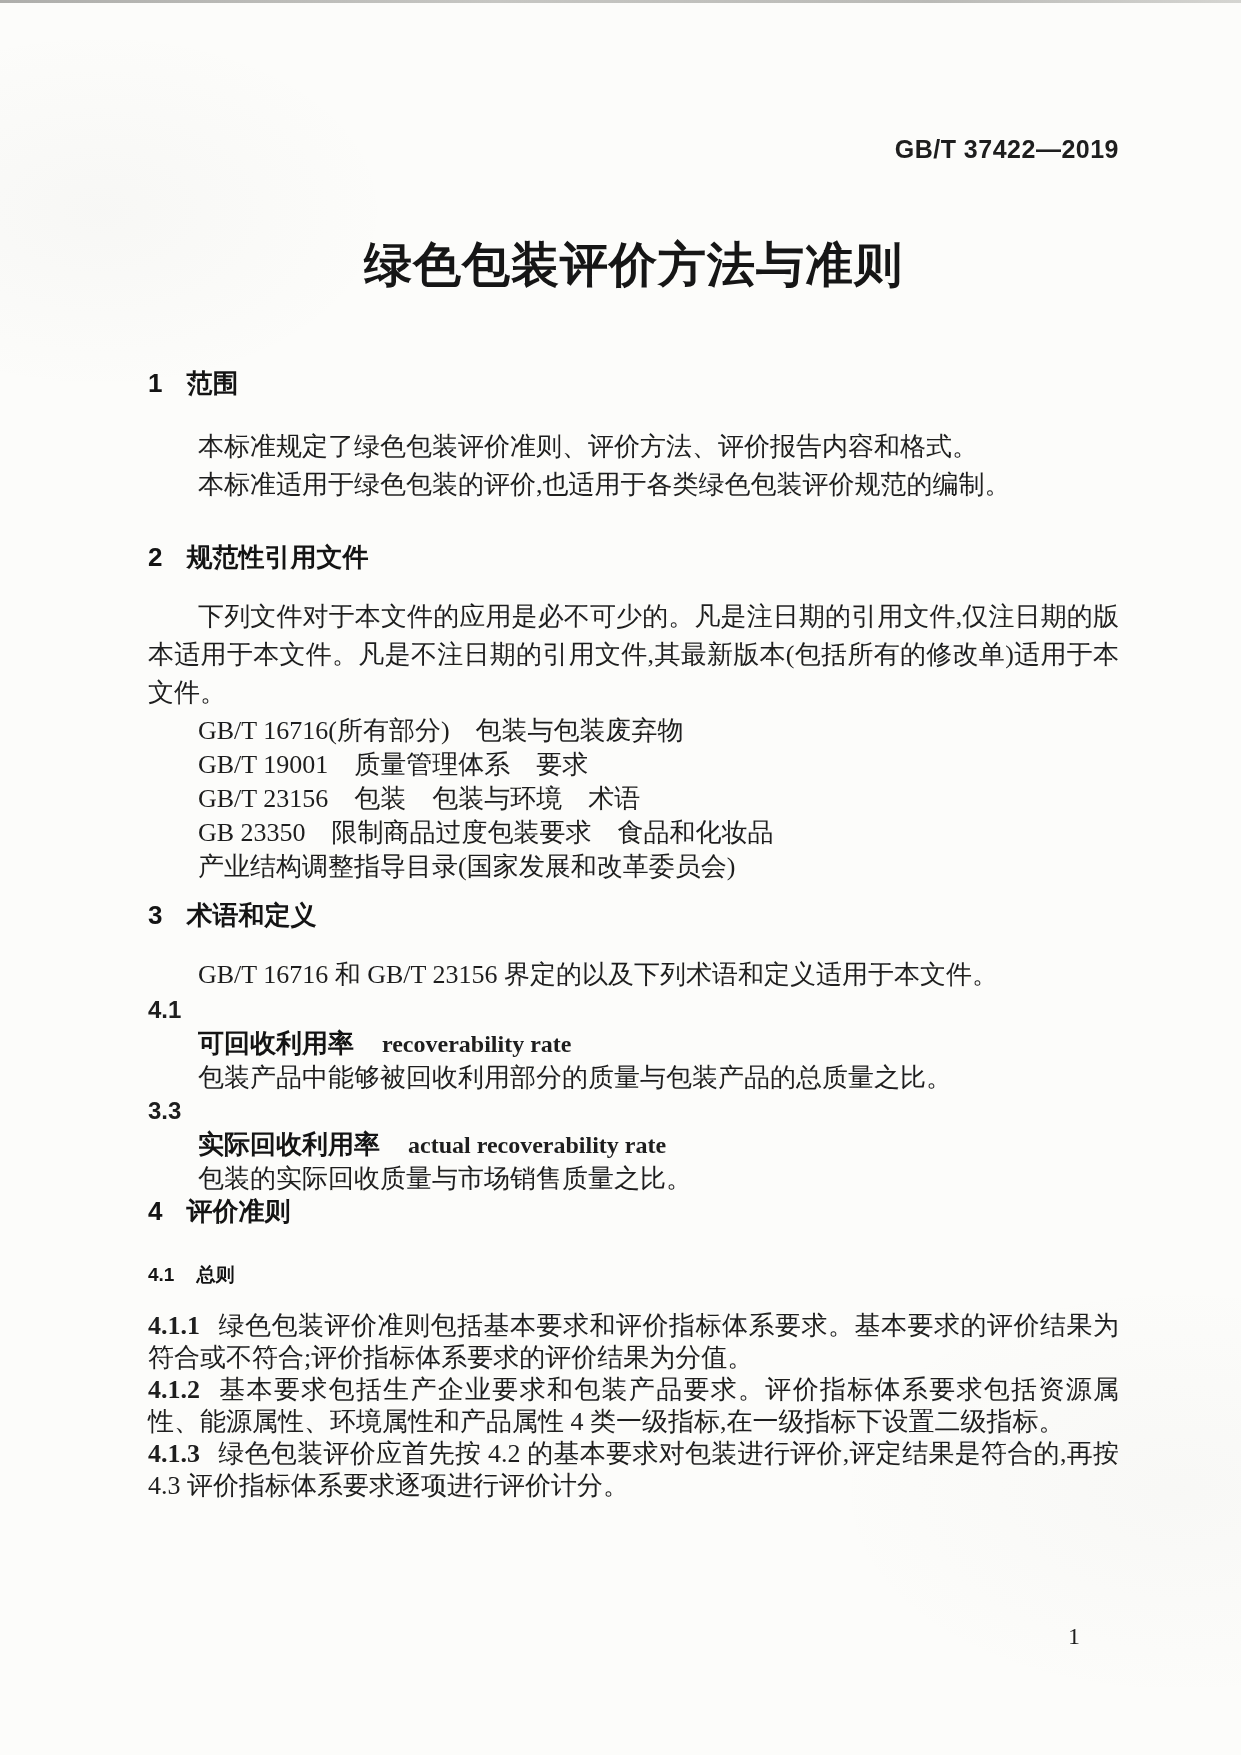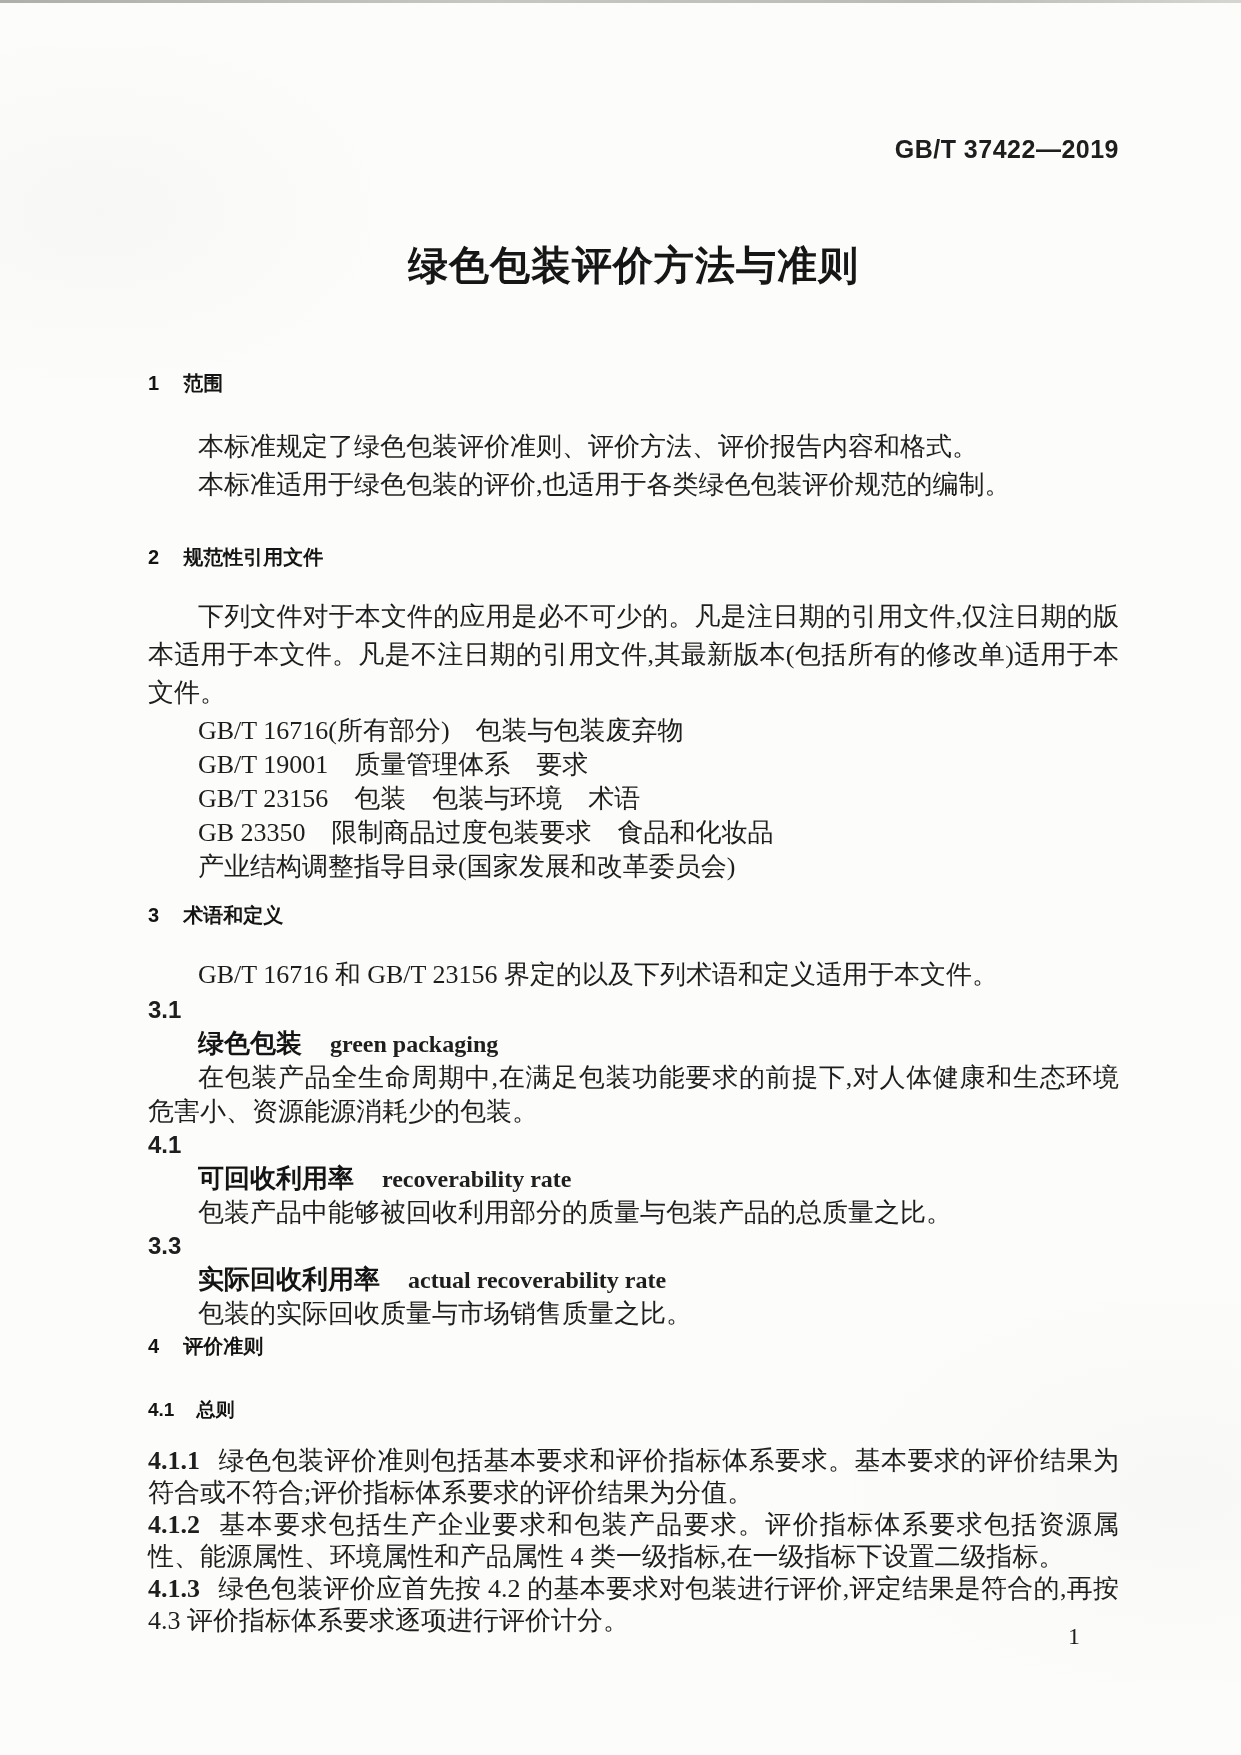--- a/index.html
+++ b/index.html
@@ -37,30 +37,30 @@
     font-weight: 700;
     font-size: 25px;
     letter-spacing: .5px;
     line-height: 30px;
   }
   .doc-title {
     margin: 76px 0 0;
     text-align: center;
     font-family: "Liberation Sans", "DejaVu Sans", sans-serif;
     font-weight: 700;
-    font-size: 40px;
+    font-size: 48px;
     line-height: 50px;
     letter-spacing: 1px;
     color: #161616;
   }
   h2.sec-heading {
     margin: 0;
     font-family: "Liberation Sans", "DejaVu Sans", sans-serif;
     font-weight: 700;
-    font-size: 20px;
+    font-size: 26px;
     line-height: 30px;
     color: #141414;
   }
   .sec-num { display: inline-block; margin-right: 24px; }
 
   .section-1 .sec-heading { margin-top: 78px; }
   .section-1 .body-para { margin: 0; line-height: 38px; text-indent: 50px; }
   .section-1 .first { margin-top: 30px; }
 
   .section-2 .sec-heading { margin-top: 38px; }
@@ -158,27 +158,20 @@
         <div class="ref-item">产业结构调整指导目录(国家发展和改革委员会)</div>
       </div>
     </div>
 
     <div class="section-3">
       <h2 class="sec-heading">
         <span class="sec-num">3</span><span>术语和定义</span>
       </h2>
       <p class="intro-para">GB/T 16716 和 GB/T 23156 界定的以及下列术语和定义适用于本文件。</p>
 
-      <div class="term-block">
-        <div class="term-num">3.1</div>
-        <div class="term-name">
-          <span class="term-zh">绿色包装</span><span class="term-en">green packaging</span>
-        </div>
-        <p class="term-def">在包装产品全生命周期中,在满足包装功能要求的前提下,对人体健康和生态环境危害小、资源能源消耗少的包装。</p>
-      </div>
 
       <div class="term-block">
         <div class="term-num">4.1</div>
         <div class="term-name">
           <span class="term-zh">可回收利用率</span><span class="term-en">recoverability rate</span>
         </div>
         <p class="term-def">包装产品中能够被回收利用部分的质量与包装产品的总质量之比。</p>
       </div>
 
       <div class="term-block">

